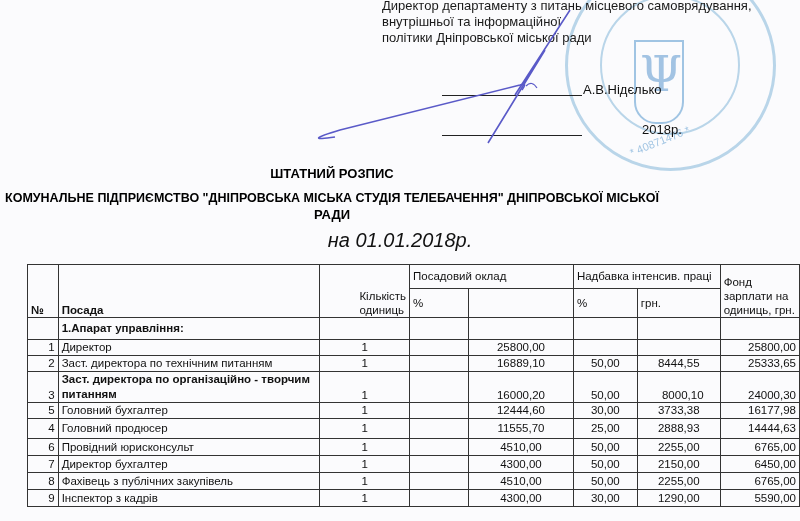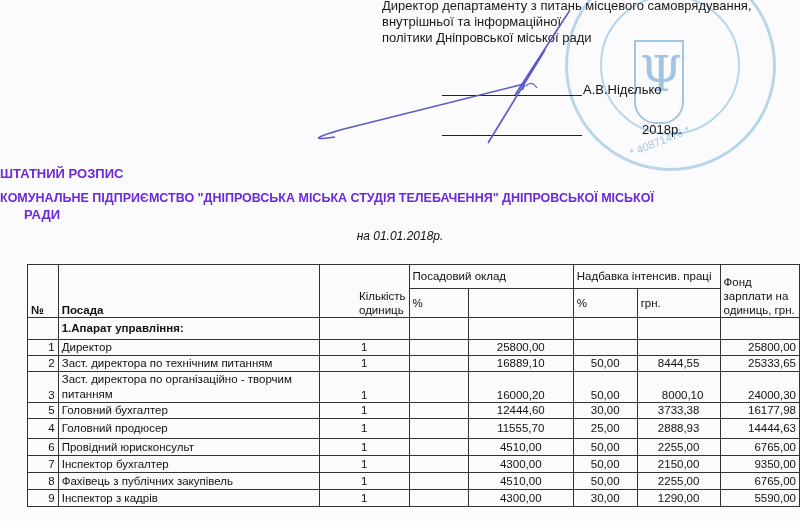--- a/index.html
+++ b/index.html
@@ -29,22 +29,22 @@
     transform:rotate(-22deg); white-space:nowrap;
   }
   .trident {
     position:absolute; left:634px; top:40px; width:46px; height:80px;
     border:2px solid rgba(100,160,210,0.6); border-radius:0 0 22px 22px;
   }
   .trident span {
     position:absolute; left:4px; top:4px; font-size:48px; color:rgba(90,150,205,0.55); font-family:"DejaVu Serif", serif;
   }
   .signature { position:absolute; left:0; top:0; pointer-events:none; }
-  .title-block { position:absolute; left:0; width:664px; font-weight:bold; font-size:13px; color:#6d28d9; }
-  .subtitle { position:absolute; left:0; width:800px; text-align:center; font-style:italic; font-size:12px; }
+  .title-block { position:absolute; left:0; width:664px; text-align:center; font-weight:bold; font-size:13px; color:#000000; }
+  .subtitle { position:absolute; left:0; width:800px; text-align:center; font-style:italic; font-size:20px; }
   table.staff {
     position:absolute; left:27px; top:264px; border-collapse:collapse; font-size:11.5px;
     table-layout:fixed; background:transparent;
   }
   table.staff td, table.staff th {
     border:1.3px solid #333; padding:0 3px; height:15px; line-height:13px; overflow:hidden; white-space:nowrap;
   }
   table.staff th { font-weight:normal; text-align:left; }
   .bold { font-weight:bold; }
   .num { text-align:right; }
@@ -72,21 +72,21 @@
 <div class="sig-name" style="left:594px; top:122px;margin-left:48px;">2018р.</div>
 
 <svg class="signature" width="800" height="521">
   <path d="M335,137 Q300,142 340,130 L520,85 Q528,82 522,90" stroke="#5a5ac8" stroke-width="1.6" fill="none"></path>
   <path d="M515,95 L570,10 M545,50 L488,143" stroke="#5a5ac8" stroke-width="1.6" fill="none"></path>
   <path d="M526,86 Q532,80 537,88" stroke="#5a5ac8" stroke-width="1.2" fill="none"></path>
 </svg>
 
 <div class="title-block" style="top:166px;">ШТАТНИЙ РОЗПИС</div>
 <div class="title-block" style="top:191px; font-size:12.5px;">КОМУНАЛЬНЕ ПІДПРИЄМСТВО  "ДНІПРОВСЬКА МІСЬКА СТУДІЯ ТЕЛЕБАЧЕННЯ" ДНІПРОВСЬКОЇ МІСЬКОЇ</div>
-<div class="title-block" style="top:207px;margin-left:24px;">РАДИ</div>
+<div class="title-block" style="top:207px;">РАДИ</div>
 <div class="subtitle" style="top:229px;">на 01.01.2018р.</div>
 
 <table class="staff">
   <colgroup>
     <col style="width:31px">
       <col style="width:262px">
       <col style="width:60px">
     <col style="width:60px">
       <col style="width:106px">
       <col style="width:64px">
@@ -143,21 +143,21 @@
     <td class="ctr">1</td>
     <td></td>
     <td class="ctr">16889,10</td>
     <td class="ctr">50,00</td>
     <td class="ctr">8444,55</td>
     <td class="num">25333,65</td>
   </tr>
 
   <tr>
     <td class="num" style="vertical-align:bottom; height:30px;">3</td>
-    <td style="vertical-align:bottom; line-height:15px;">
+    <td style="vertical-align:bottom; line-height:15px;font-weight:bold;">
       <span>Заст. директора по організаційно - творчим</span><br>
       <span>питанням</span>
     </td>
     <td class="ctr" style="vertical-align:bottom;">1</td>
     <td></td>
     <td class="ctr" style="vertical-align:bottom;">16000,20</td>
     <td class="ctr" style="vertical-align:bottom;">50,00</td>
     <td class="ctr" style="vertical-align:bottom;padding-left:11px;">8000,10</td>
     <td class="num" style="vertical-align:bottom;">24000,30</td>
   </tr>
@@ -190,27 +190,27 @@
     <td class="ctr">1</td>
     <td></td>
     <td class="ctr">4510,00</td>
     <td class="ctr">50,00</td>
     <td class="ctr">2255,00</td>
     <td class="num">6765,00</td>
   </tr>
 
   <tr>
     <td class="num" style="height:16px;">7</td>
-    <td>Інспектор бухгалтер</td>
+    <td>Директор бухгалтер</td>
     <td class="ctr">1</td>
     <td></td>
     <td class="ctr">4300,00</td>
     <td class="ctr">50,00</td>
     <td class="ctr">2150,00</td>
-    <td class="num">9350,00</td>
+    <td class="num">6450,00</td>
   </tr>
 
   <tr>
     <td class="num" style="height:16px;">8</td>
     <td>Фахівець з публічних закупівель</td>
     <td class="ctr">1</td>
     <td></td>
     <td class="ctr">4510,00</td>
     <td class="ctr">50,00</td>
     <td class="ctr">2255,00</td>

